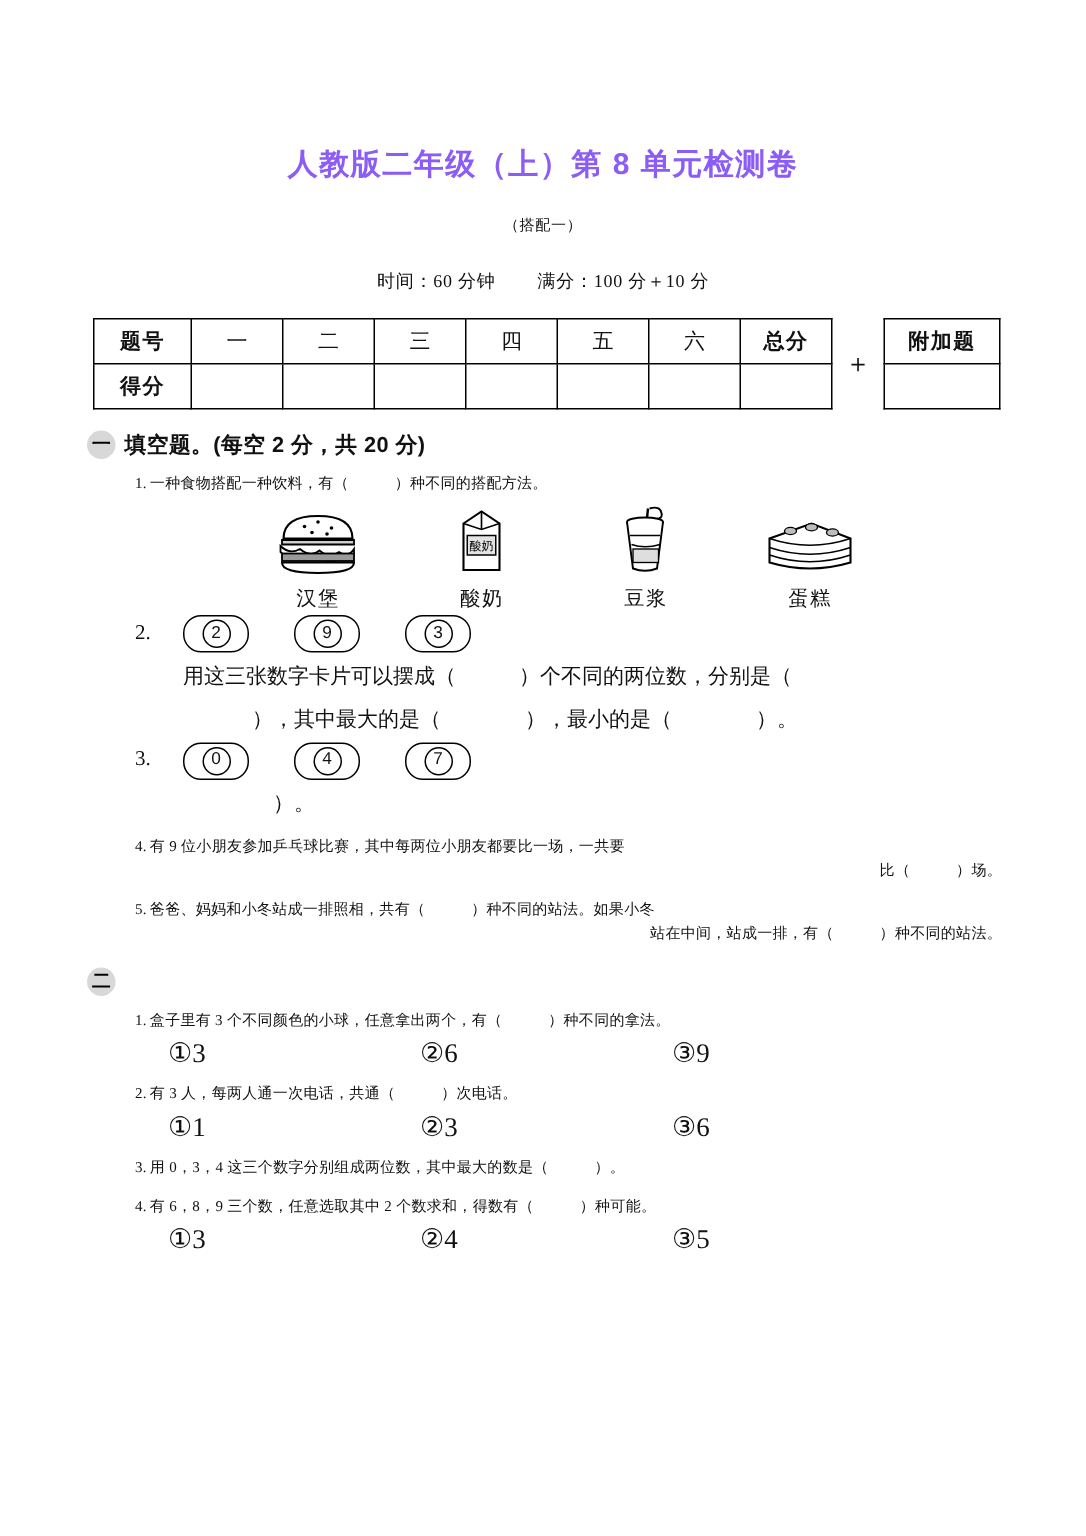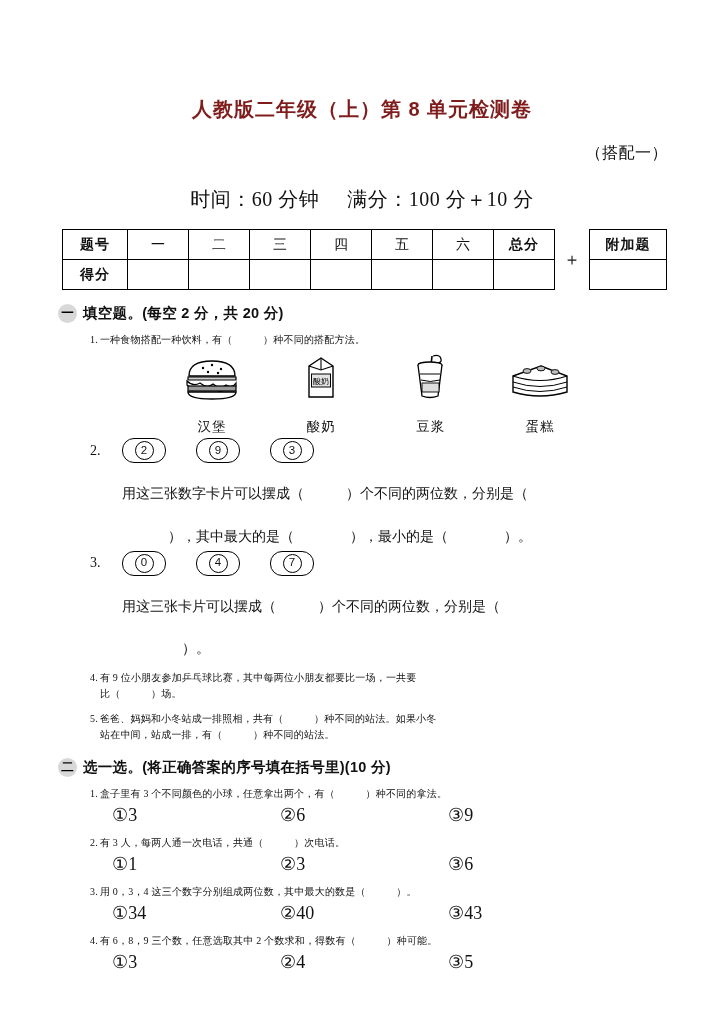--- a/index.html
+++ b/index.html
@@ -22,31 +22,31 @@
     box-sizing: border-box;
     padding: 0 56px;
   }
   .title {
     text-align: center;
     font-family: "Liberation Sans", sans-serif;
     font-weight: bold;
     font-size: 20px;
     letter-spacing: 1px;
     margin-top: 96px;
-    color: #7f1d1d;
+    color: #8b5cf6;
   }
   .subtitle {
-    text-align: right;
-    font-size: 16px;
+    text-align: center;
+    font-size: 10px;
     margin-top: 20px;
     letter-spacing: 0.5px;
   }
   .timeline {
     text-align: center;
-    font-size: 20px;
+    font-size: 12px;
     margin-top: 22px;
     letter-spacing: 0.5px;
   }
   .timeline .gap { display: inline-block; width: 28px; }
 
   
   .scorewrap {
     display: flex;
     align-items: stretch;
     margin-top: 16px;
@@ -118,21 +118,21 @@
   .sectext { letter-spacing: 0.3px; }
 
   .q {
     margin-top: 9px;
     margin-left: 34px;
     font-size: 10px;
     line-height: 1.62;
     letter-spacing: 0.2px;
   }
   .q .num { margin-right: 2px; }
-  .indent { margin-left: 10px; }
+  .indent { margin-left: 10px; text-align: right; }
 
   
   .foods {
     display: flex;
     margin-top: 6px;
     margin-left: 110px;
     width: 420px;
     justify-content: space-between;
   }
   .food {
@@ -140,21 +140,21 @@
     text-align: center;
   }
   .food .pic {
     height: 48px;
     display: flex;
     align-items: flex-end;
     justify-content: center;
   }
   .food .cap {
     font-size: 13.5px;
-    margin-top: 16px;
+    margin-top: 5px;
     letter-spacing: 1px;
   }
 
   
   .cards {
     display: flex;
     align-items: center;
     margin-top: 2px;
   }
   .cardlabel {
@@ -179,21 +179,21 @@
     align-items: center;
     justify-content: center;
     width: 17px;
     height: 17px;
     border: 1px solid #000;
     border-radius: 50%;
     font-size: 11.5px;
     line-height: 1;
   }
   .cardline {
-    margin-top: 20px;
+    margin-top: 6px;
     margin-left: 66px;
     font-size: 14px;
     line-height: 1.62;
   }
   .cardline2 {
     margin-left: 56px;
   }
 
   .choices {
     display: flex;
@@ -343,36 +343,34 @@
     <div class="card">
         <span>0</span>
       </div>
     <div class="card">
         <span>4</span>
       </div>
     <div class="card">
         <span>7</span>
       </div>
   </div>
-  <div class="cardline">用这三张卡片可以摆成（　　　）个不同的两位数，分别是（</div>
   <div class="cardline cardline2">　　　　　）。</div>
 
   <div class="q">
     <span class="num">4.</span><span>有 9 位小朋友参加乒乓球比赛，其中每两位小朋友都要比一场，一共要</span>
     <div class="indent">比（　　　）场。</div>
   </div>
 
   <div class="q">
     <span class="num">5.</span><span>爸爸、妈妈和小冬站成一排照相，共有（　　　）种不同的站法。如果小冬</span>
     <div class="indent">站在中间，站成一排，有（　　　）种不同的站法。</div>
   </div>
 
   <div class="section">
     <span class="secnum">二</span>
-    <span class="sectext">选一选。(将正确答案的序号填在括号里)(10 分)</span>
   </div>
 
   <div class="q">
     <span class="num">1.</span><span>盒子里有 3 个不同颜色的小球，任意拿出两个，有（　　　）种不同的拿法。</span>
   </div>
   <div class="choices">
     <div>①3</div>
     <div>②6</div>
     <div>③9</div>
   </div>
@@ -382,25 +380,20 @@
   </div>
   <div class="choices">
     <div>①1</div>
     <div>②3</div>
     <div>③6</div>
   </div>
 
   <div class="q">
     <span class="num">3.</span><span>用 0，3，4 这三个数字分别组成两位数，其中最大的数是（　　　）。</span>
   </div>
-  <div class="choices">
-    <div>①34</div>
-    <div>②40</div>
-    <div>③43</div>
-  </div>
 
   <div class="q">
     <span class="num">4.</span><span>有 6，8，9 三个数，任意选取其中 2 个数求和，得数有（　　　）种可能。</span>
   </div>
   <div class="choices">
     <div>①3</div>
     <div>②4</div>
     <div>③5</div>
   </div>
 

